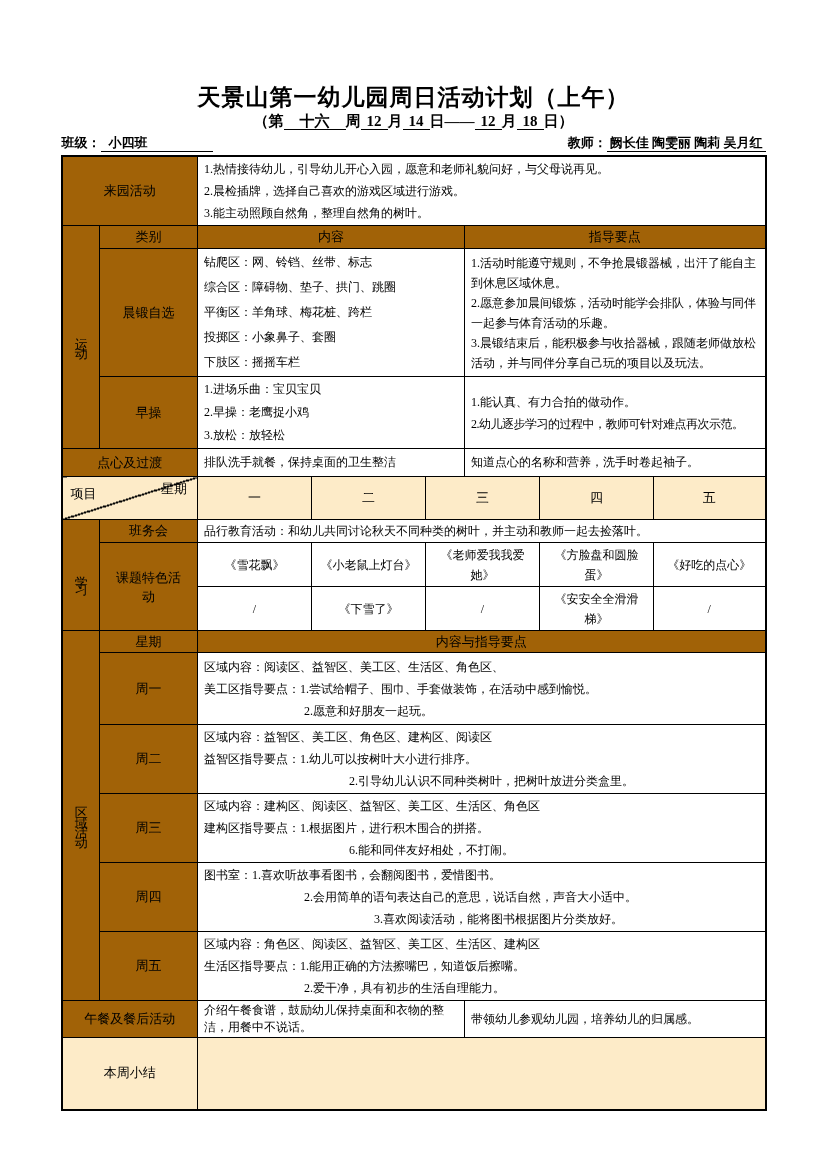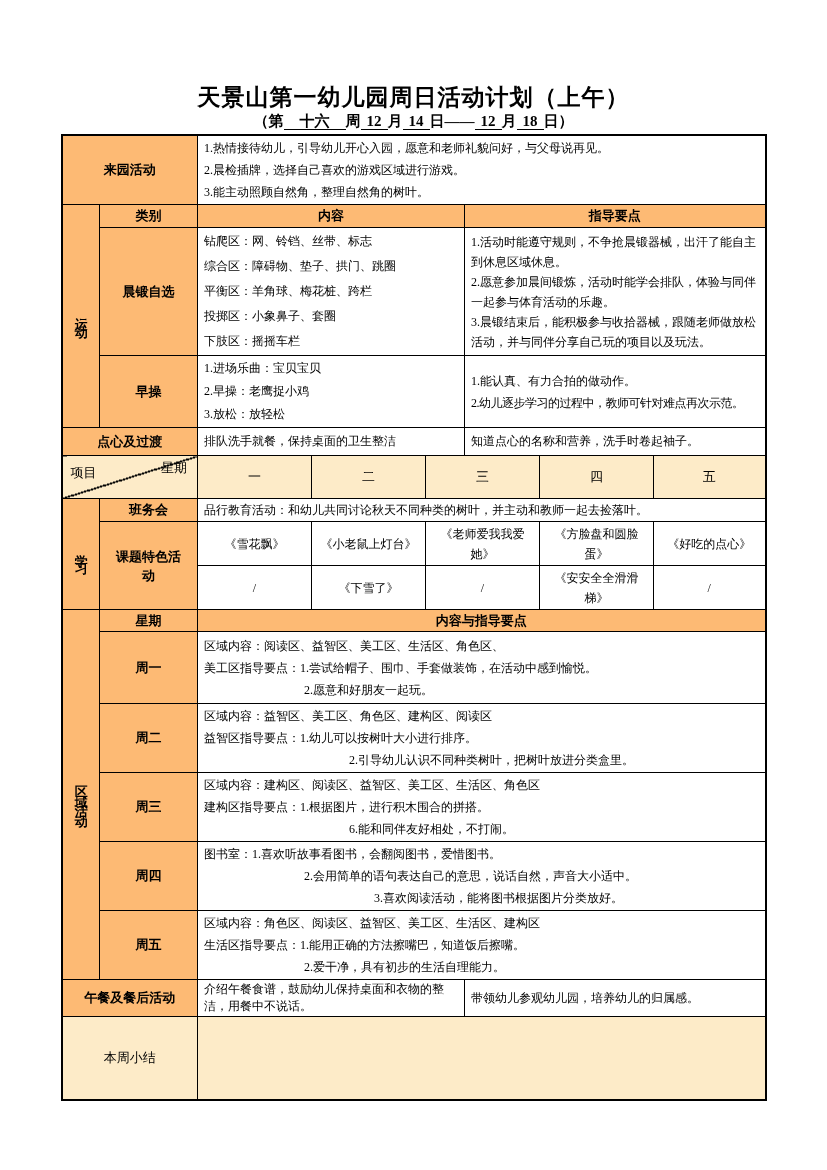--- a/index.html
+++ b/index.html
@@ -14,21 +14,21 @@
   .u-week{padding:0 16px;}
   .u-num{padding:0 6px;}
   .info{width:704px;margin:4px auto 0;display:flex;justify-content:space-between;align-items:flex-end;
         font-size:13px;font-weight:bold;line-height:16px;}
   .u-class{display:inline-block;min-width:96px;padding:0 8px;border-bottom:1px solid #000;}
   .u-teacher{display:inline-block;padding:0 3px;border-bottom:1px solid #000;}
 
   table{border-collapse:collapse;table-layout:fixed;width:704px;margin:3px auto 0;border:2px solid #000;}
   td{border:1px solid #000;padding:1px 6px;font-size:12px;vertical-align:middle;
      word-break:break-all;overflow:hidden;}
-  .gray{background:#fdba74;font-weight:bold;}
+  .gray{background:#a16207;}
   .cream{background:#fdebc8;}
   .lbl{text-align:center;font-size:13px;padding:1px 2px;}
   .v{writing-mode:vertical-lr;letter-spacing:10px;margin:0 auto;font-size:13px;}
   .day{text-align:center;font-size:13px;}
   .theme{text-align:center;line-height:20px;font-size:12px;}
   .narrow{width:70px;margin:15px auto;line-height:19px;}
   .lh20 div{line-height:20px;}
   .lh22 div{line-height:22px;}
   .lh23 div{line-height:23px;}
   .lh25 div{line-height:25px;}
@@ -46,20 +46,28 @@
 <body>
 
 <div class="page">
 
   <div class="title">天景山第一幼儿园周日活动计划（上午）</div>
 
   <div class="subtitle">
     <span>（第</span><span class="u u-week">十六</span><span>周</span><span class="u u-num">12</span><span>月</span><span class="u u-num">14</span><span>日——</span><span class="u u-num">12</span><span>月</span><span class="u u-num">18</span><span>日）</span>
   </div>
 
+  <div class="info">
+    <span>
+      <span>班级：</span><span class="u-class">小四班</span>
+    </span>
+    <span>
+      <span>教师：</span><span class="u-teacher">阙长佳 陶雯丽 陶莉 吴月红</span>
+    </span>
+  </div>
 
   <table>
     <colgroup>
       <col style="width:38px">
         <col style="width:98px">
         <col style="width:114px">
         <col style="width:114px">
       <col style="width:39px">
         <col style="width:75px">
         <col style="width:114px">
@@ -211,20 +219,20 @@
         <div class="ind1">2.爱干净，具有初步的生活自理能力。</div>
       </td>
     </tr>
 
     <tr style="height:36px">
       <td colspan="2" class="gray lbl">午餐及餐后活动</td>
       <td colspan="3" class="lh22">介绍午餐食谱，鼓励幼儿保持桌面和衣物的整洁，用餐中不说话。</td>
       <td colspan="3">带领幼儿参观幼儿园，培养幼儿的归属感。</td>
     </tr>
 
-    <tr style="height:83px">
+    <tr style="height:72px">
       <td colspan="2" class="cream lbl">本周小结</td>
       <td colspan="6" class="cream"></td>
     </tr>
   </tbody>
     </table>
 
 </div>
 
 </body></html>

